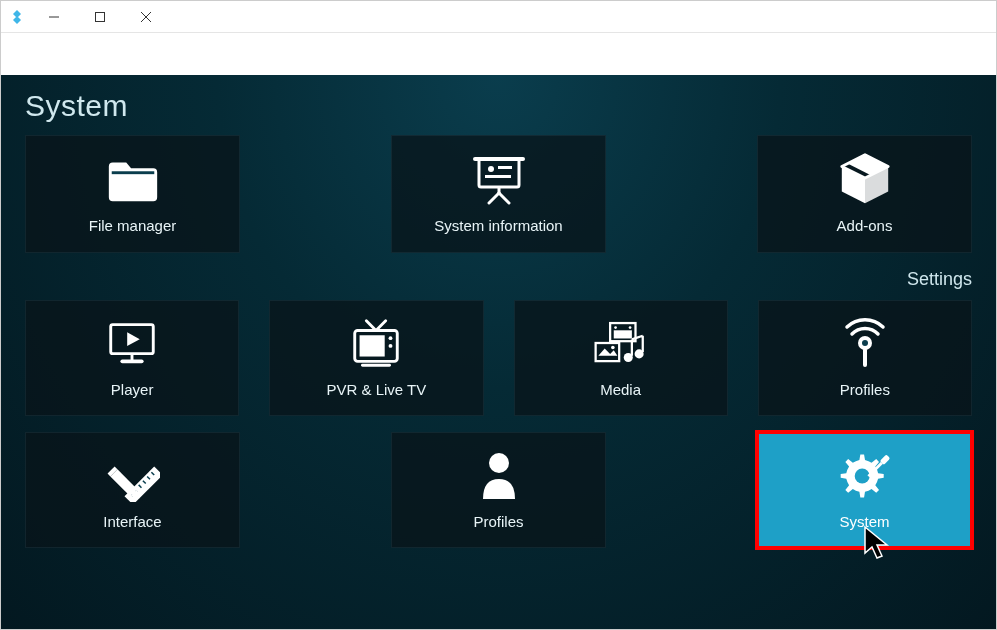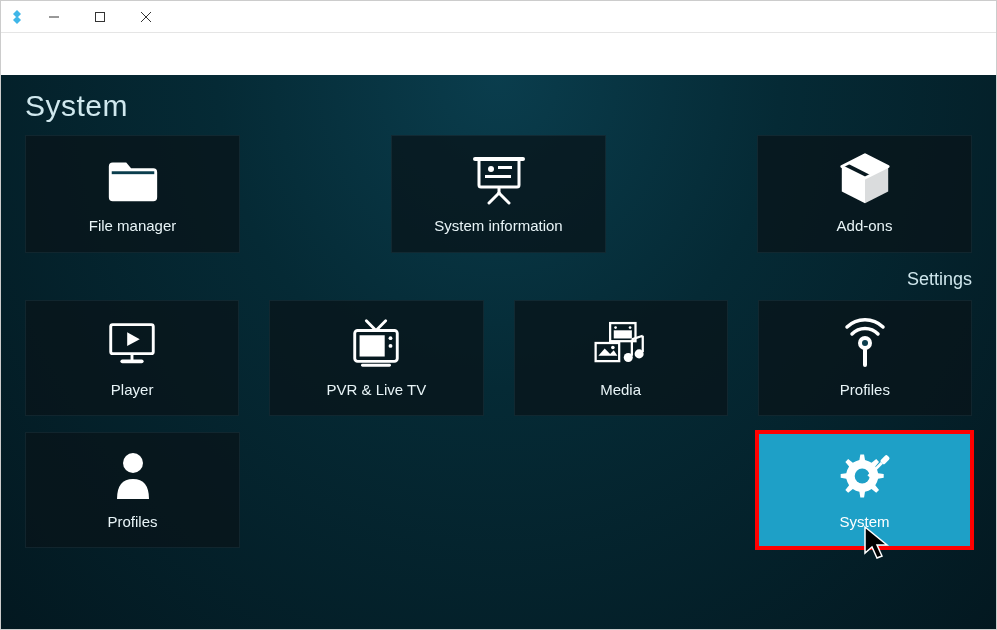--- a/index.html
+++ b/index.html
@@ -241,20 +241,41 @@
                 <circle cx="28" cy="26" r="3" fill="#0a3d4d"></circle>
                 <line x1="28" y1="33" x2="28" y2="48" stroke="#fff" stroke-width="4" stroke-linecap="round"></line>
               </svg>
           </span>
           <span class="tile-label">Profiles</span>
         </div>
       </div>
 
       <div class="tile-row">
 
+        <div class="tile row2">
+          <span class="tile-icon">
+            <svg width="54" height="54" viewBox="0 0 54 54">
+                <rect x="6" y="36" width="42" height="12" fill="#fff" transform="rotate(-45 27 27)"></rect>
+                <g transform="rotate(-45 27 27)">
+                  <line x1="12" y1="38" x2="12" y2="42" stroke="#0a3d4d" stroke-width="1.5"></line>
+                  <line x1="18" y1="38" x2="18" y2="42" stroke="#0a3d4d" stroke-width="1.5"></line>
+                  <line x1="24" y1="38" x2="24" y2="42" stroke="#0a3d4d" stroke-width="1.5"></line>
+                  <line x1="30" y1="38" x2="30" y2="42" stroke="#0a3d4d" stroke-width="1.5"></line>
+                  <line x1="36" y1="38" x2="36" y2="42" stroke="#0a3d4d" stroke-width="1.5"></line>
+                  <line x1="42" y1="38" x2="42" y2="42" stroke="#0a3d4d" stroke-width="1.5"></line>
+                </g>
+                <g transform="rotate(45 27 27)">
+                  <rect x="12" y="34" width="28" height="10" fill="#fff"></rect>
+                  <path d="M40 34 L48 39 L40 44 Z" fill="#fff"></path>
+                  <rect x="8" y="34" width="4" height="10" fill="#fff"></rect>
+                </g>
+              </svg>
+          </span>
+          <span class="tile-label">Interface</span>
+        </div>
 
         <div class="tile row2">
           <span class="tile-icon">
             <svg width="44" height="52" viewBox="0 0 44 52">
                 <circle cx="22" cy="14" r="10" fill="#fff"></circle>
                 <path d="M6 50 Q6 30 22 30 Q38 30 38 50 Z" fill="#fff"></path>
               </svg>
           </span>
           <span class="tile-label">Profiles</span>
         </div>

